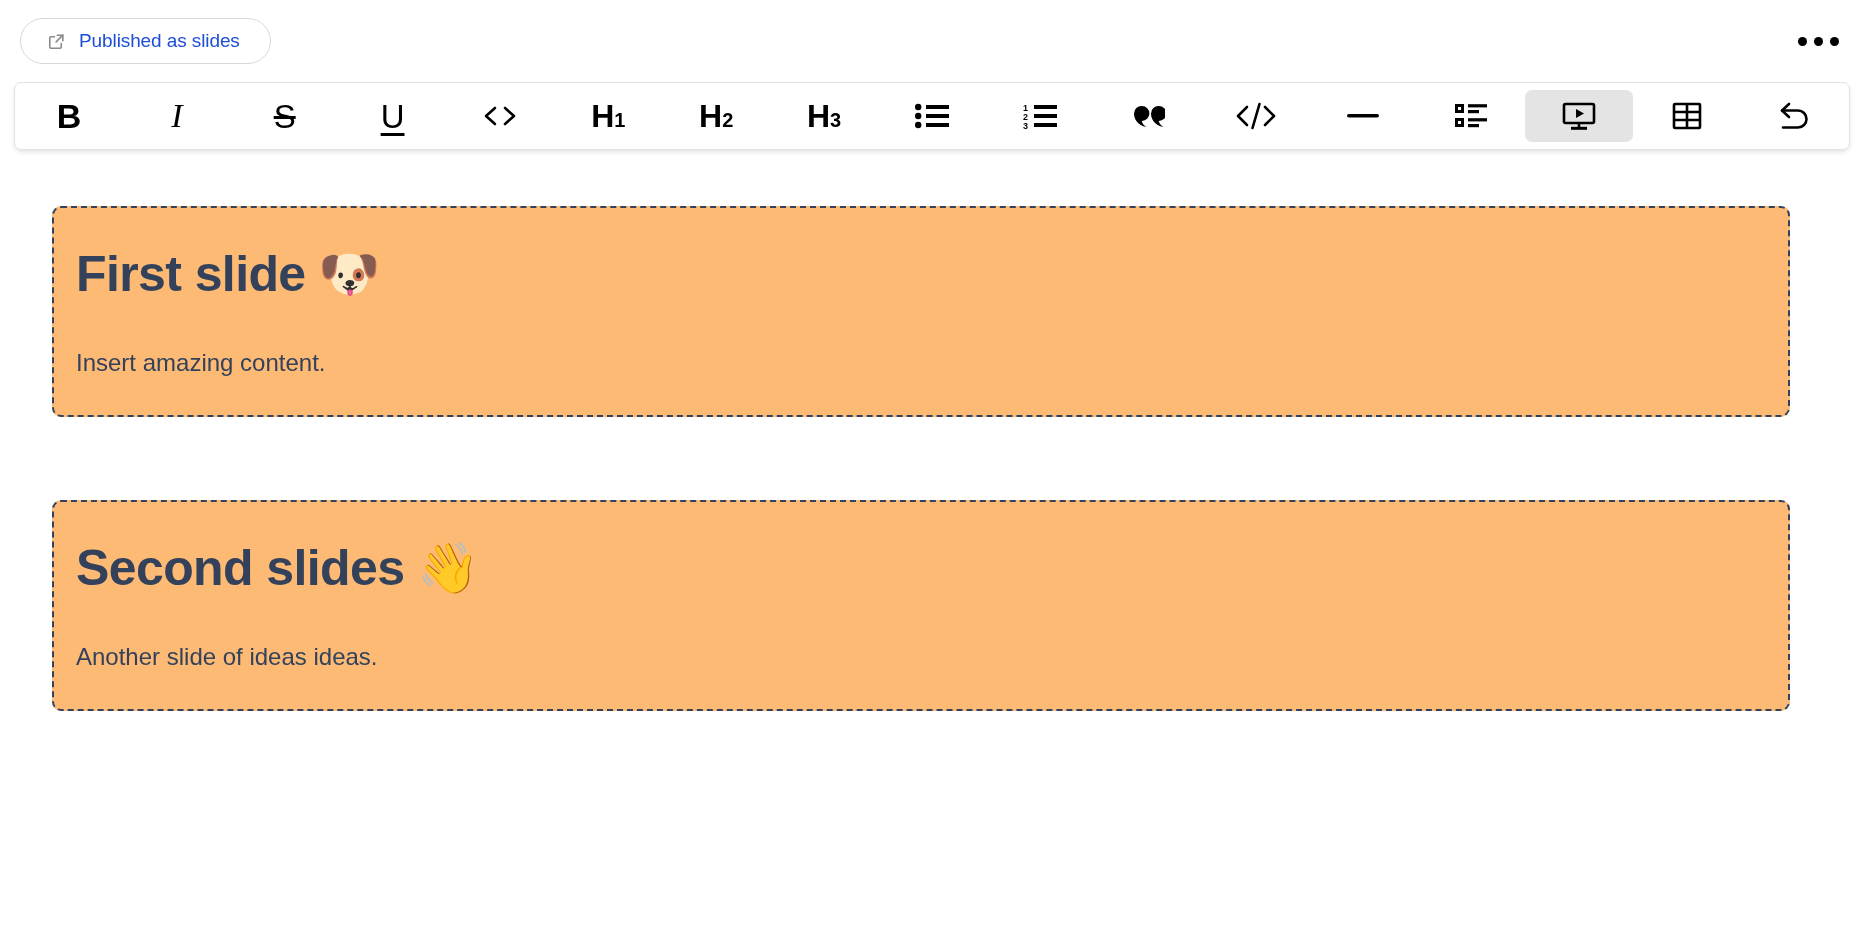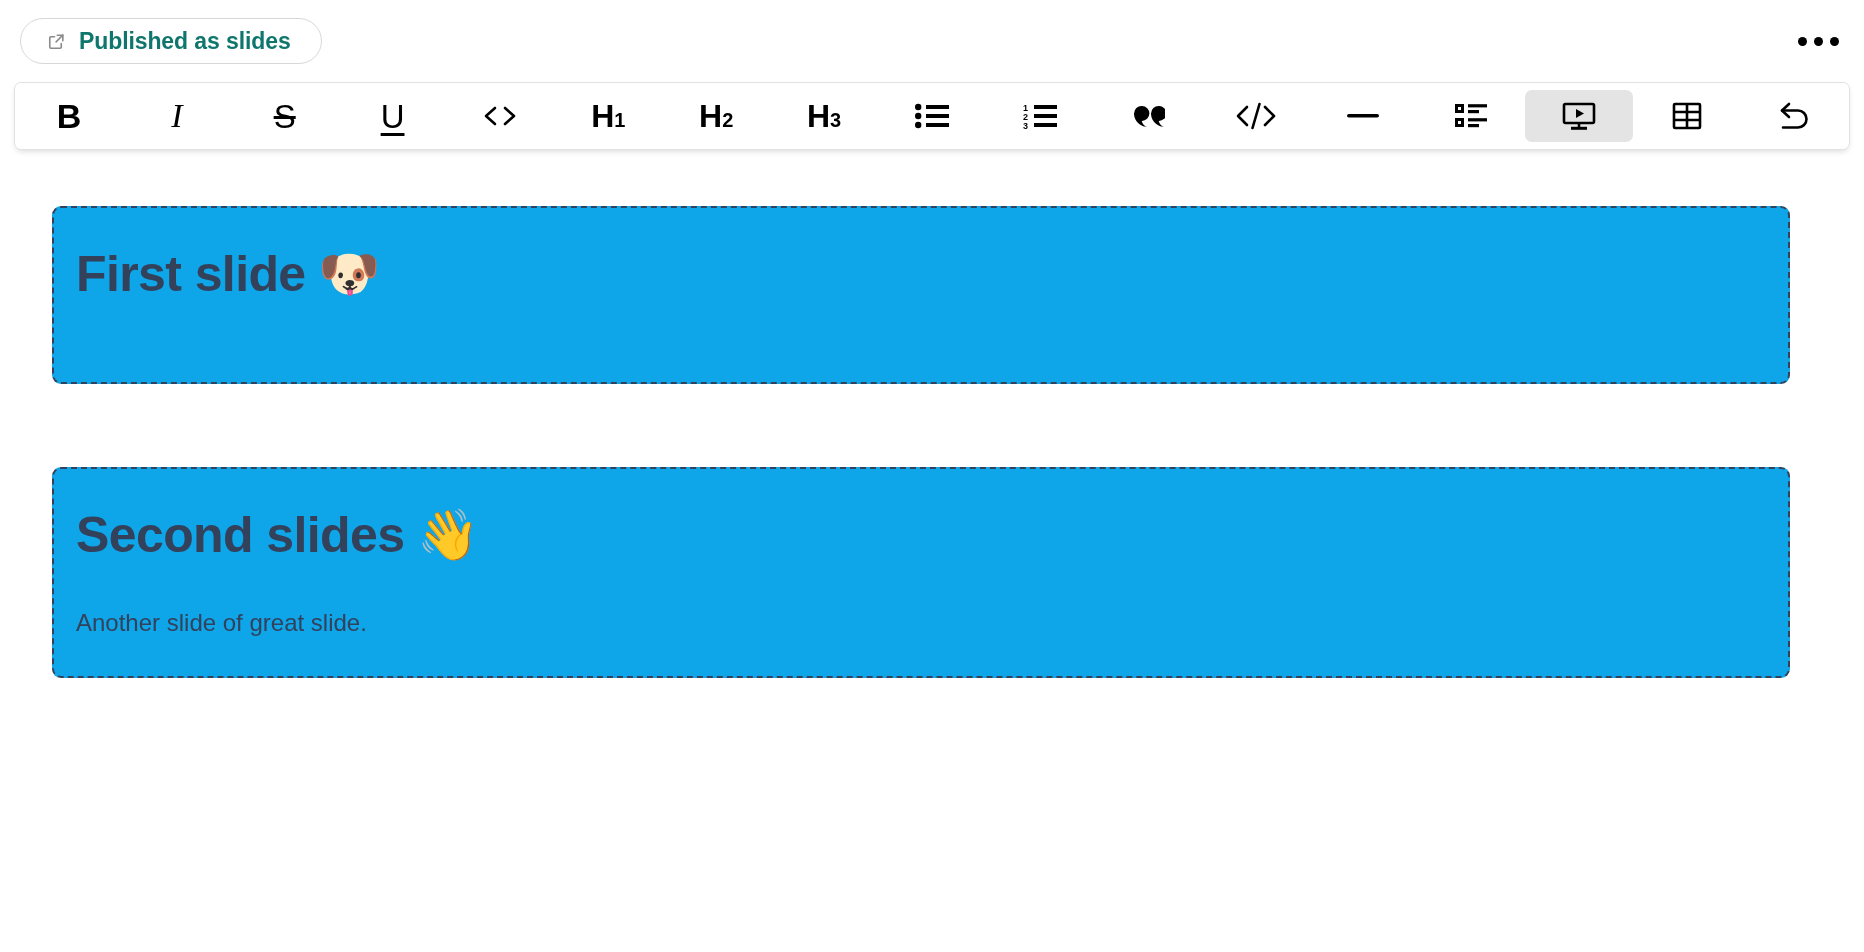--- a/index.html
+++ b/index.html
@@ -34,23 +34,23 @@
     cursor: pointer;
   }
   .published-pill .ext-icon {
     width: 19px;
     height: 19px;
     display: block;
     flex: none;
   }
   .published-pill .ext-icon svg { display: block; }
   .published-label {
-    font-size: 23px;
-    font-weight: bold;
-    color: #0f766e;
+    font-size: 19px;
+    font-weight: normal;
+    color: #1d4ed8;
     letter-spacing: -0.1px;
     white-space: nowrap;
   }
 
   .more-menu {
     position: absolute;
     right: 22px;
     top: 22px;
     width: 48px;
     height: 38px;
@@ -127,21 +127,21 @@
 
   
   .slides {
     padding: 56px 74px 0 52px;
   }
 
   .slide {
     border: 2px dashed #33415b;
     border-radius: 9px;
     padding: 38px 0 36px 0;
-    background: #0ea5e9;
+    background: #fdba74;
   }
   .slide + .slide { margin-top: 83px; }
 
   .slide-title {
     font-size: 50px;
     font-weight: bold;
     color: #33415b;
     letter-spacing: -0.6px;
     line-height: 1.15;
     padding: 0 22px;
@@ -320,20 +320,21 @@
       </svg>
     </span>
   </div>
 
 </div>
 
 <div class="slides">
 
   <div class="slide">
     <div class="slide-title">First slide 🐶</div>
+    <div class="slide-body">Insert amazing content.</div>
   </div>
 
   <div class="slide">
     <div class="slide-title">Second slides 👋</div>
-    <div class="slide-body">Another slide of great slide.</div>
+    <div class="slide-body">Another slide of ideas ideas.</div>
   </div>
 
 </div>
 
 </body></html>

